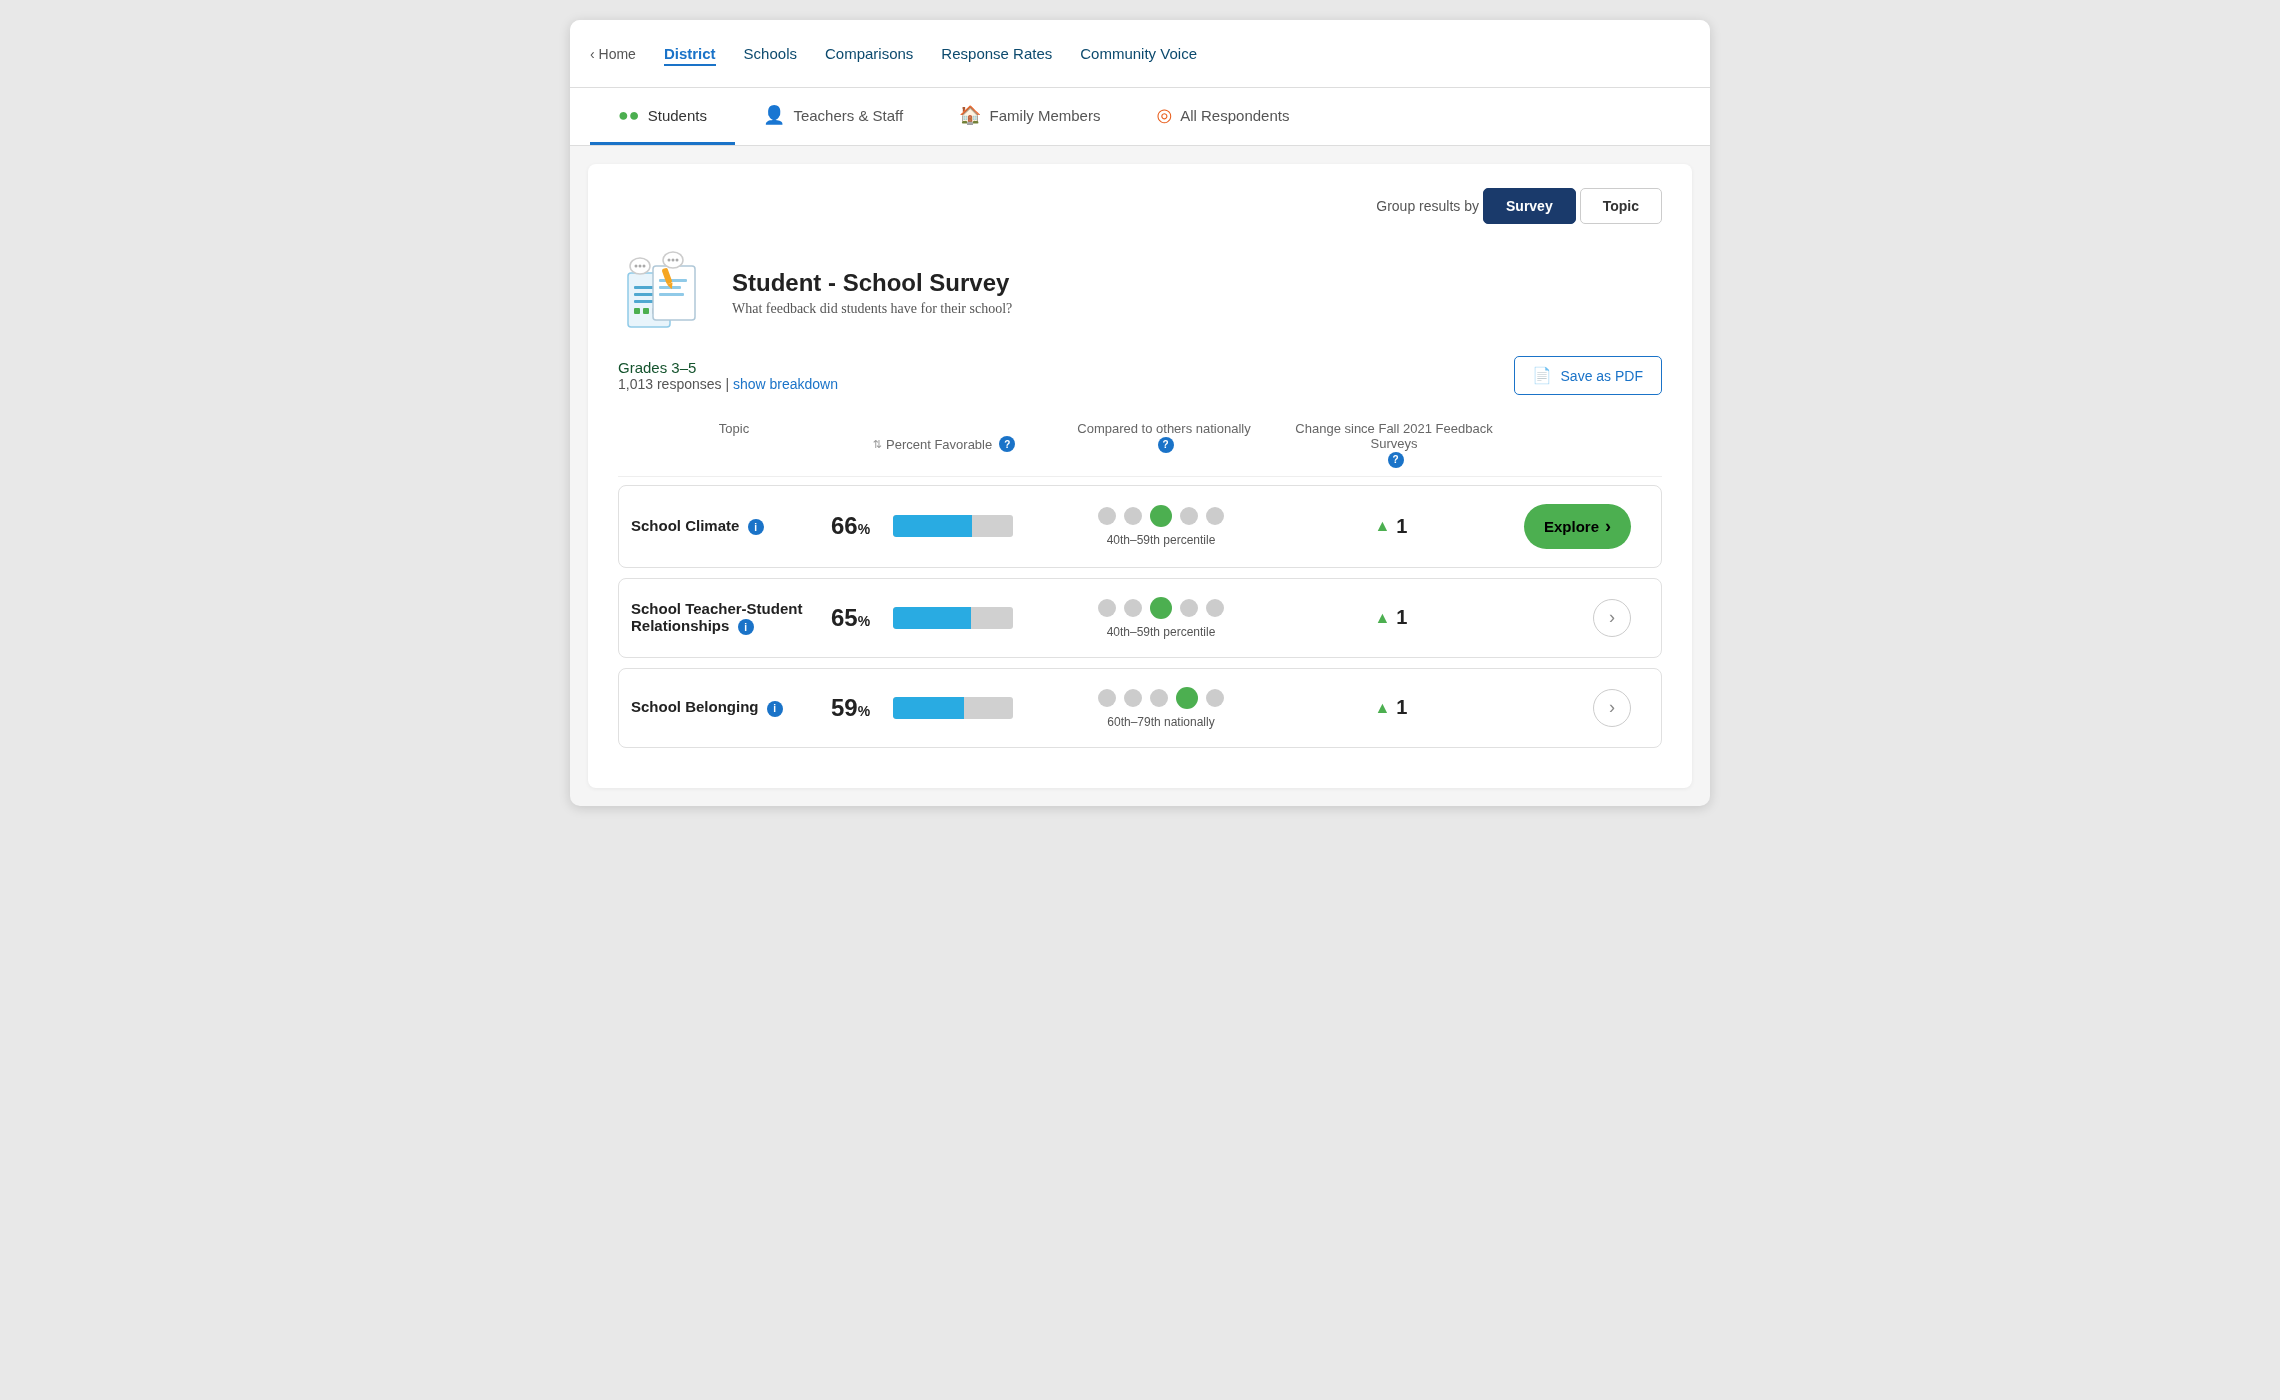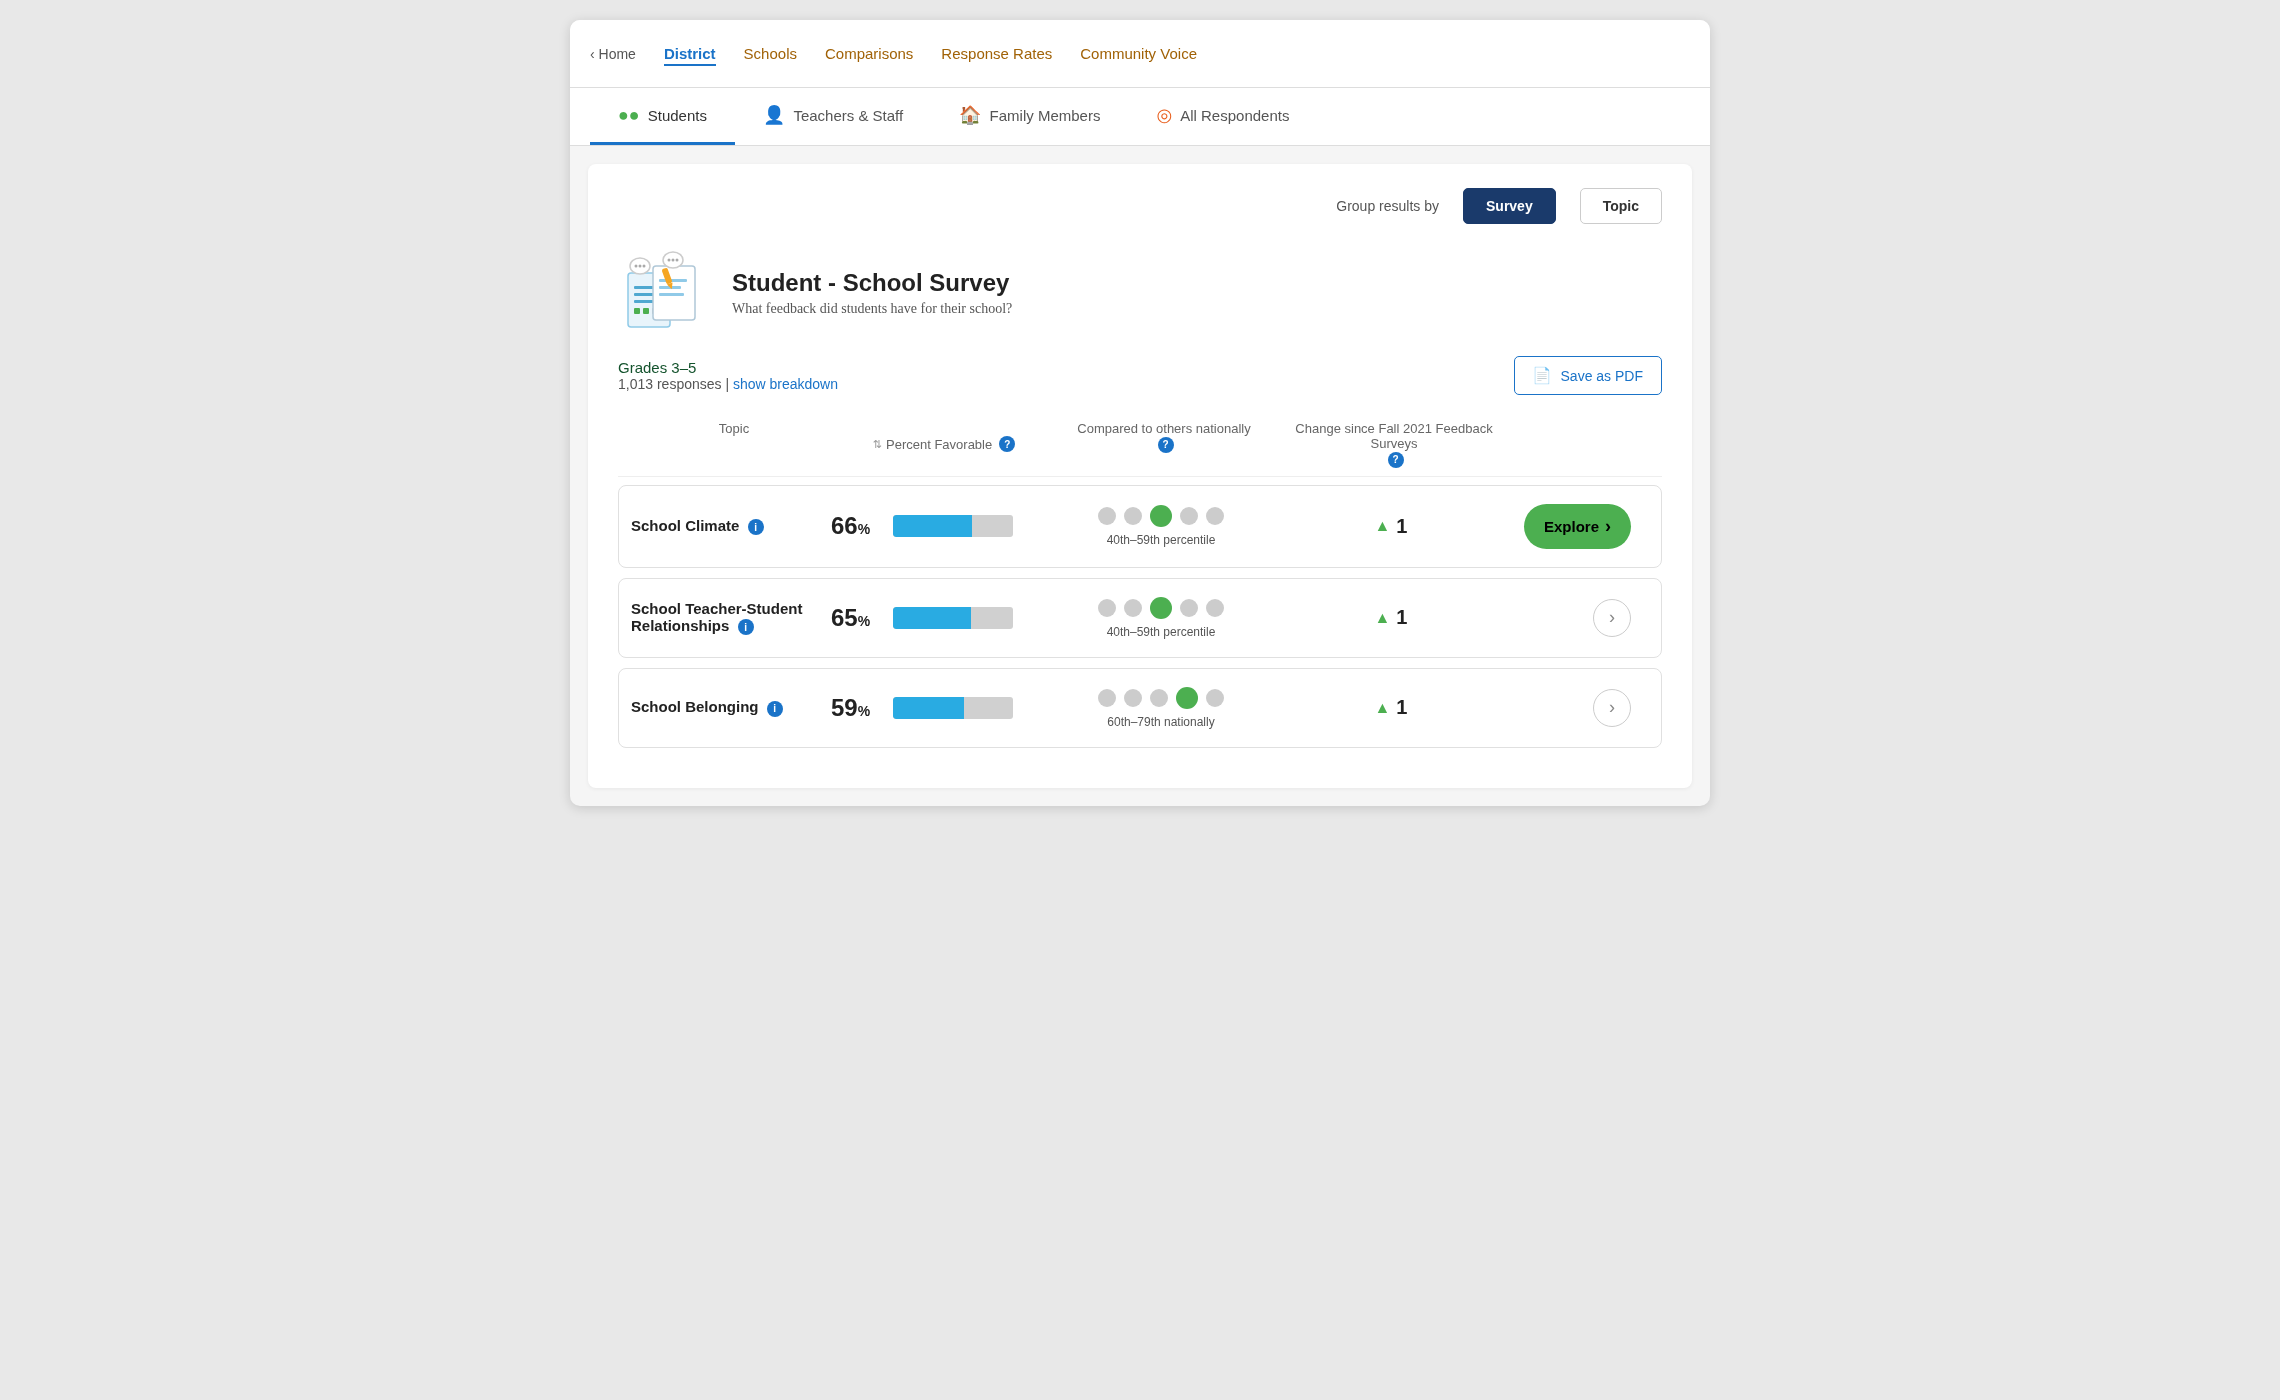--- a/index.html
+++ b/index.html
@@ -28,21 +28,21 @@
       align-items: center;
       height: 68px;
     }
     .nav-items {
       display: flex;
       align-items: center;
       gap: 28px;
     }
     .nav-item {
       font-size: 15px;
-      color: #a16207;
+      color: #0c4a6e;
       cursor: pointer;
       text-decoration: none;
       padding: 4px 0;
     }
     .nav-item.active {
       color: #1a73c8;
       font-weight: 700;
       border-bottom: 2px solid #1a73c8;
       padding-bottom: 2px;
     }
@@ -88,21 +88,21 @@
       margin: 18px;
       border-radius: 8px;
       padding: 24px 30px 30px 30px;
       box-shadow: 0 1px 4px rgba(0,0,0,0.06);
     }
     
     .group-results-bar {
       display: flex;
       justify-content: flex-end;
       align-items: center;
-      gap: 24px;
+      gap: 4px;
       margin-bottom: 24px;
     }
     .group-label {
       font-size: 14px;
       color: #555;
     }
     .group-btn {
       padding: 9px 22px;
       border-radius: 5px;
       font-size: 14px;

